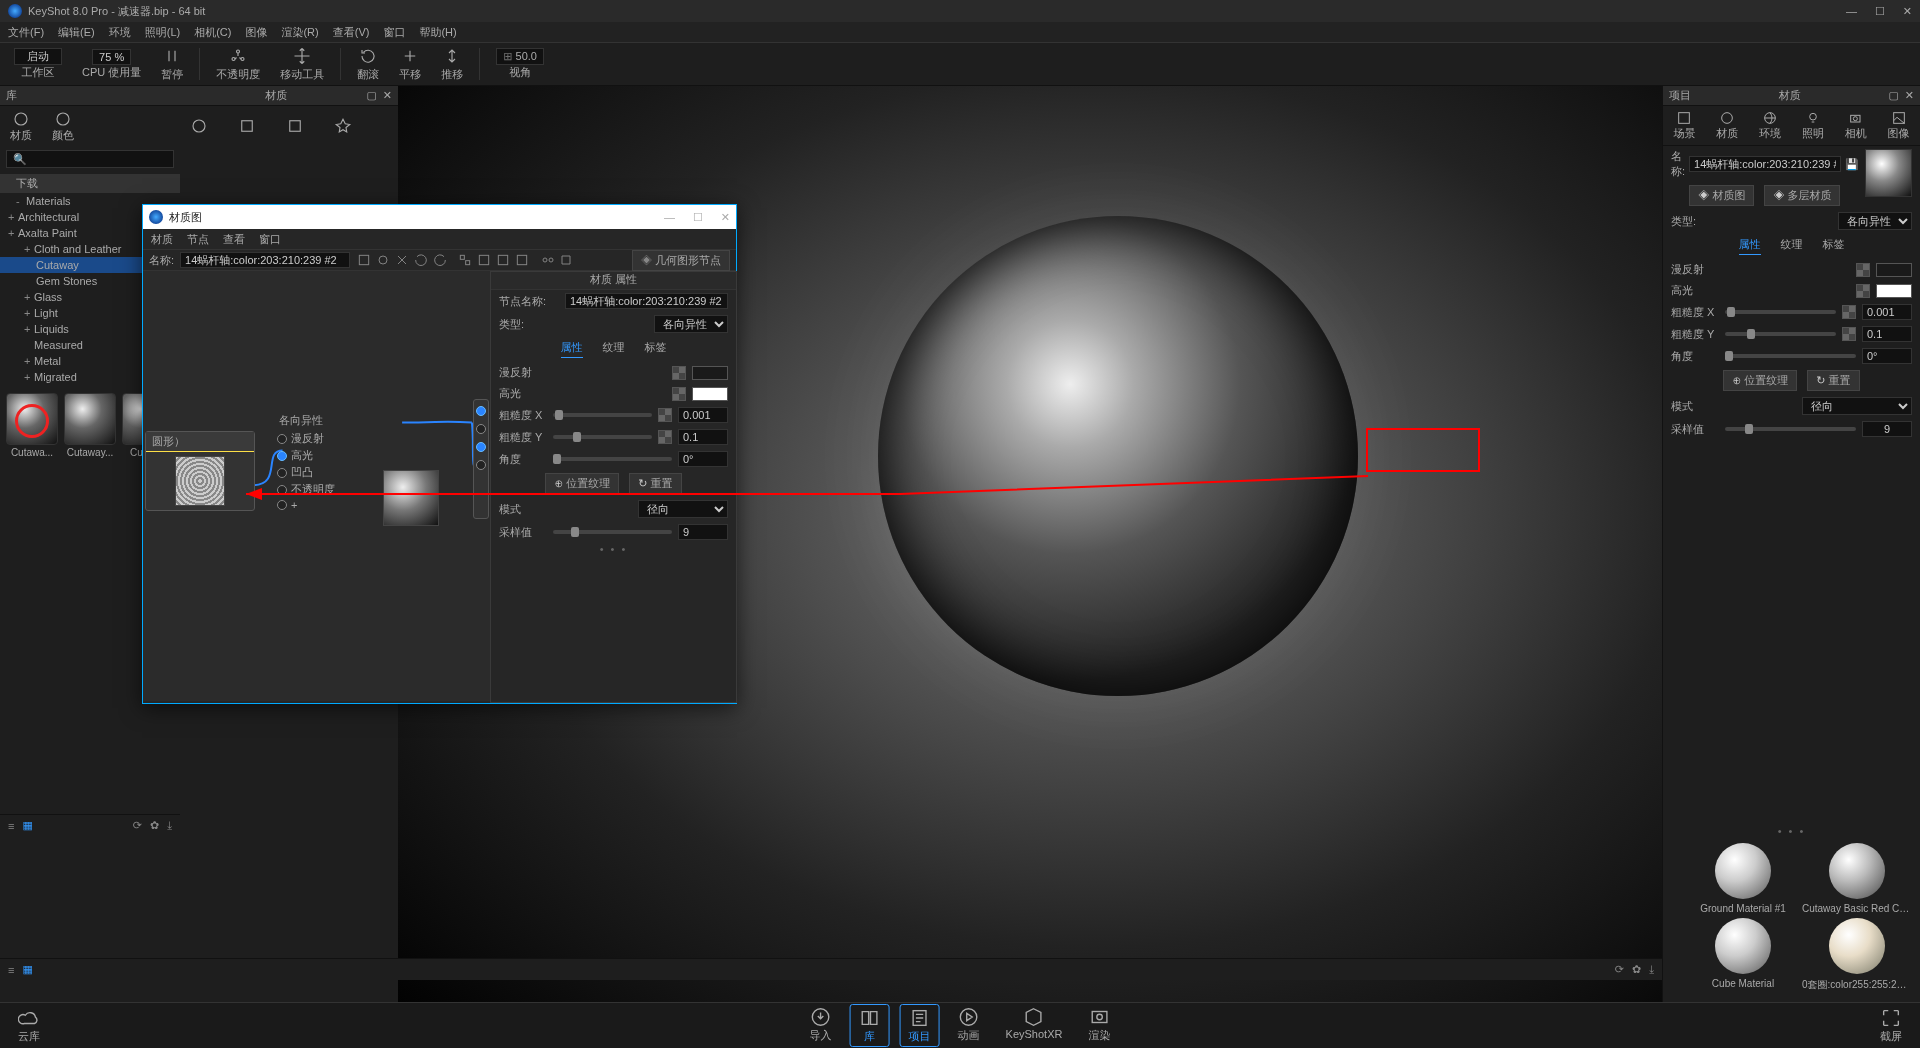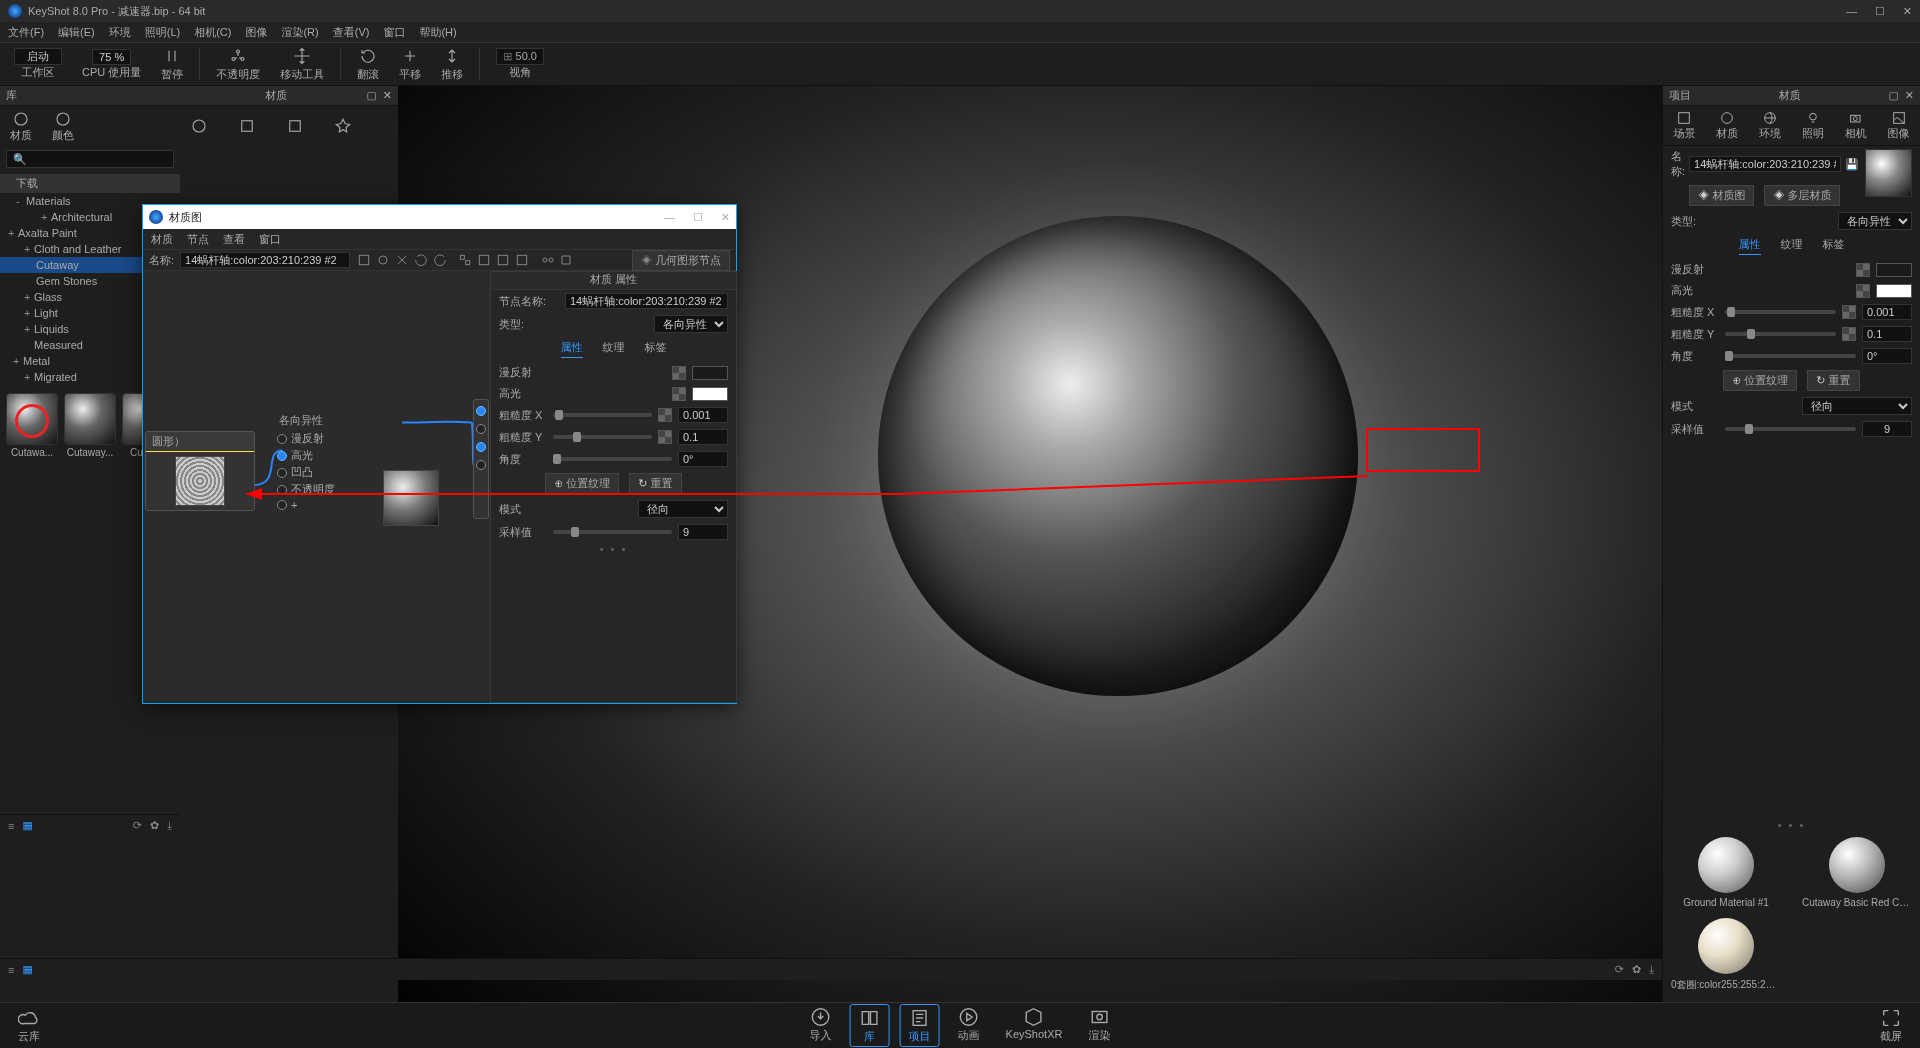--- a/index.html
+++ b/index.html
@@ -73,21 +73,21 @@
 .texbtn { width: 14px; height: 14px; background: repeating-conic-gradient(#666 0 25%, #444 0 50%); border: 1px solid #555; }
 .numbox { width: 50px; background: #111; border: 1px solid #333; color: #ccc; padding: 1px 4px; text-align: left; }
 .btn-sm { background: #333; border: 1px solid #444; padding: 2px 8px; color: #ccc; }
 .treebox { margin: 8px; height: 80px; background: #1e1e1e; border: 1px solid #333; padding: 6px; }
 
 .panel-right { position: absolute; right: 0; top: 0; width: 258px; height: 100%; background: #1e1e1e; border-left: 1px solid #111; }
 .rtabs { height: 40px; display: flex; align-items: center; justify-content: space-around; border-bottom: 1px solid #111; }
 .rtab { display: flex; flex-direction: column; align-items: center; color: #888; font-size:10px;}
 .rtab.active { color: #39f; }
 .bigprev { width: 48px; height: 48px; background: radial-gradient(circle at 35% 30%, #fff, #888 40%, #111); border: 1px solid #333; }
-.mat-thumbs { display: flex; flex-wrap: wrap; gap: 10px; padding: 8px; justify-content:space-between;}
+.mat-thumbs { display: flex; flex-wrap: wrap; gap: 4px; padding: 8px; justify-content:flex-end;}
 .mat-thumbs .mt { width: 110px; text-align: center; }
 .mat-thumbs .mt .ball { width: 56px; height: 56px; margin: 0 auto 4px; border-radius: 50%; background: radial-gradient(circle at 35% 30%, #fff, #ccc 40%, #555); }
 .mat-thumbs .mt .lbl { font-size: 10px; overflow:hidden; text-overflow:ellipsis; white-space:nowrap;}
 .botbar { position: absolute; bottom: 0; left: 0; right: 0; height: 46px; background: #1a1a1a; border-top: 1px solid #333; display: flex; align-items: center; }
 .botbar .center { position: absolute; left: 50%; transform: translateX(-50%); display: flex; gap: 10px; }
 .bot-btn { display:flex; flex-direction:column; align-items:center; padding: 2px 8px; }
 .bot-btn.active { border: 1px solid #39f; border-radius: 3px; }
 .bot-btn .ic { width: 22px; height: 22px; }
 .status-row { position: absolute; bottom: 46px; left:0; right:258px; height: 22px; background: #1e1e1e; border-top:1px solid #111; display:flex; align-items:center; padding:0 8px; gap:8px;}
 .status-row .ctl, .lib-foot .ctl { color:#888; }
@@ -204,30 +204,30 @@
             </svg>
           <span>颜色</span>
         </div>
       </div>
       <div class="search-row">
         <input type="text" value="🔍" placeholder="" style="">
       </div>
       <div class="tree">
         <div class="tree-item" style="background:#333">下载</div>
         <div class="tree-item"><span class="exp">-</span><span>Materials</span></div>
-        <div class="tree-item" style="padding-left:41px"><span class="exp">+</span><span>Architectural</span></div>
+        <div class="tree-item" style="padding-left:8px"><span class="exp">+</span><span>Architectural</span></div>
         <div class="tree-item" style="padding-left:8px"><span class="exp">+</span><span>Axalta Paint</span></div>
         <div class="tree-item" style="padding-left:24px"><span class="exp">+</span><span>Cloth and Leather</span></div>
         <div class="tree-item sel" style="padding-left:36px"><span>Cutaway</span></div>
         <div class="tree-item" style="padding-left:36px"><span>Gem Stones</span></div>
         <div class="tree-item" style="padding-left:24px"><span class="exp">+</span><span>Glass</span></div>
         <div class="tree-item" style="padding-left:24px"><span class="exp">+</span><span>Light</span></div>
         <div class="tree-item" style="padding-left:24px"><span class="exp">+</span><span>Liquids</span></div>
         <div class="tree-item" style="padding-left:24px"><span class="exp"></span><span>Measured</span></div>
-        <div class="tree-item" style="padding-left:13px"><span class="exp">+</span><span>Metal</span></div>
+        <div class="tree-item" style="padding-left:24px"><span class="exp">+</span><span>Metal</span></div>
         <div class="tree-item" style="padding-left:24px"><span class="exp">+</span><span>Migrated</span></div>
       </div>
       <div class="thumb-row">
         <div class="thumb">
             <div class="img red"></div>
             <div class="lbl">Cutawa...</div>
           </div>
         <div class="thumb">
             <div class="img"></div>
             <div class="lbl">Cutaway...</div>
@@ -588,20 +588,24 @@
       <div class="mat-thumbs">
         <div class="mt">
             <div class="ball"></div>
             <div class="lbl">Ground Material #1</div>
           </div>
         <div class="mt">
             <div class="ball" style="background:radial-gradient(circle at 35% 30%,#fff,#bbb 40%,#444)"></div>
             <div class="lbl">Cutaway Basic Red Caps</div>
           </div>
         <div class="mt">
+            <div class="ball"></div>
+            <div class="lbl">Cube Material</div>
+          </div>
+        <div class="mt">
             <div class="ball" style="background:radial-gradient(circle at 35% 30%,#fff,#e8ddc8 40%,#776)"></div>
             <div class="lbl">0套圈:color255:255:255...</div>
           </div>
       </div>
     </div>
     <div class="lib-foot">
       <span class="ctl">≡</span>
       <span class="ctl" style="color:#39f">▦</span>
       <span class="ctl">Aᴬ</span>
       <span class="ctl" style="margin-left:auto">⚗</span>

